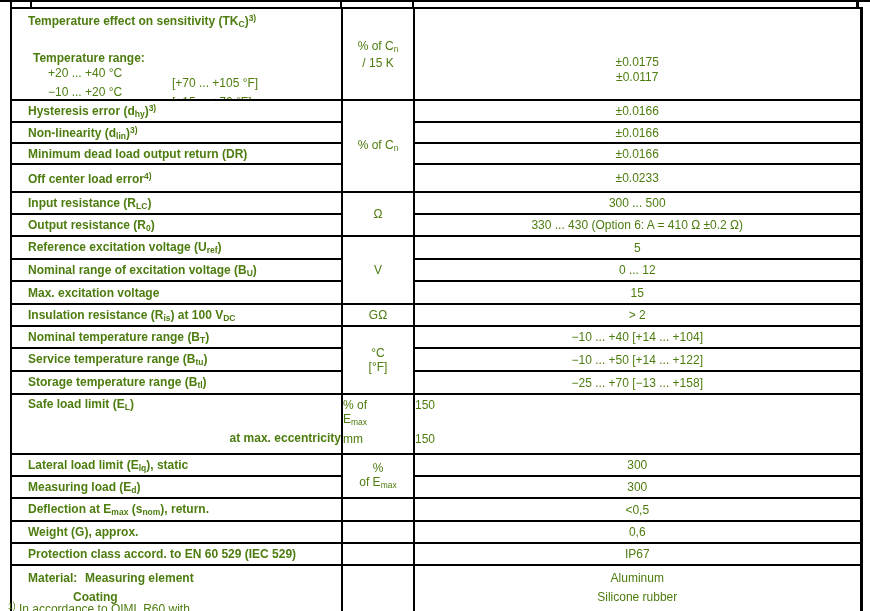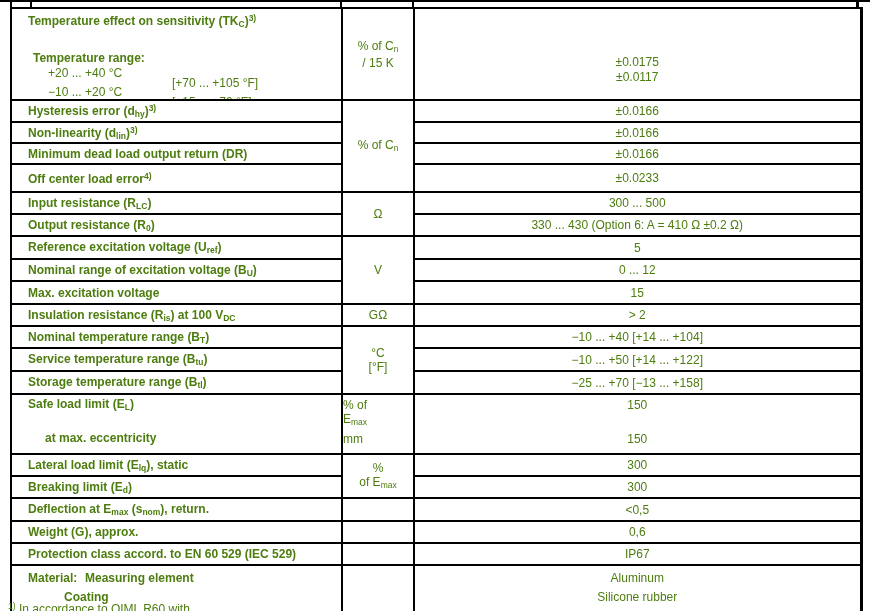--- a/index.html
+++ b/index.html
@@ -31,24 +31,24 @@
   .mt2 { margin-top:2px; } .mt4 { margin-top:20px; } .mt1 { margin-top:1px; } .mt5 { margin-top:5px; }
   .ind1 { margin-left:5px; }
   .ind2 { margin-left:20px; font-weight:normal; position:relative; }
   .fpart { position:absolute; left:124px; top:0; white-space:nowrap;margin-top:10px; }
   .valstack-bottom { display:flex; flex-direction:column; justify-content:flex-end;
                      height:73px; padding-bottom:7px; gap:1px; }
 
   
   .flexcol { display:flex; flex-direction:column; height:56px; padding-top:2px; }
   .flexcol .last { margin-top:auto; margin-bottom:6px; }
-  .ecc { margin-left:17px; }
+  .ecc { margin-left:8px;text-align:right; }
   .mline { line-height:19px; }
   .mathead { display:inline-block; width:57px; }
-  .matind { margin-left:36px; }
+  .matind { margin-left:45px; }
 </style>
 </head>
 <body>
 
 <div class="page">
 
   <div class="topline"></div>
   <div class="tick" style="left:10px"></div>
   <div class="tick" style="left:30px"></div>
   <div class="tick" style="left:340px"></div>
@@ -155,37 +155,37 @@
           </div>
         </td>
         <td class="u">
           <div class="flexcol" style="align-items:flex-start">
             <div>% of</div>
             <div><span>E</span><sub>max</sub></div>
             <div class="last">mm</div>
           </div>
         </td>
         <td class="v">
-          <div class="flexcol" style="align-items:center">
+          <div class="flexcol" style="align-items:flex-start">
             <div>150</div>
             <div class="last">150</div>
           </div>
         </td>
       </tr>
 
       <tr style="height:22px">
         <td class="p"><span><span>Lateral load limit (E</span><sub>lq</sub><span>), static</span></span></td>
         <td class="u" rowspan="2">
           <div>%</div>
           <div><span>of E</span><sub>max</sub></div>
         </td>
         <td class="v"><span>300</span></td>
       </tr>
       <tr style="height:22px">
-        <td class="p"><span><span>Breaking limit (E</span><sub>d</sub><span>)</span></span></td>
+        <td class="p"><span><span>Measuring load (E</span><sub>d</sub><span>)</span></span></td>
         <td class="v"><span>300</span></td>
       </tr>
 
       <tr style="height:23px">
         <td class="p"><span><span>Deflection at E</span><sub>max</sub><span> (s</span><sub>nom</sub><span>), return.</span></span></td>
         <td class="u"></td>
         <td class="v"><span>&lt;0,5</span></td>
       </tr>
       <tr style="height:22px">
         <td class="p"><span><span>Weight (G), approx.</span></span></td>

